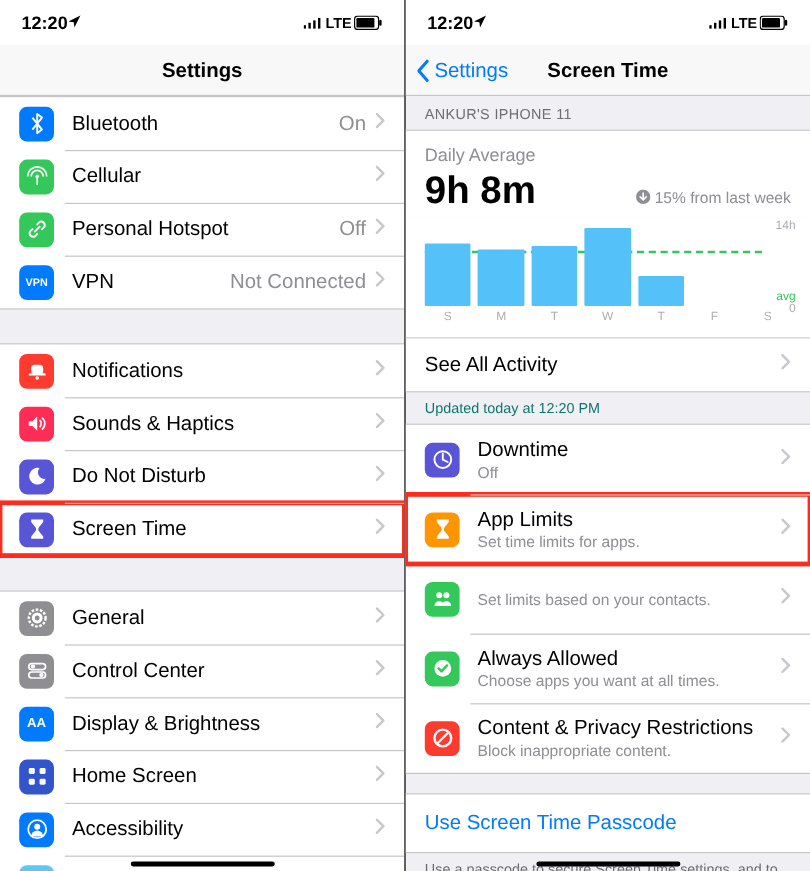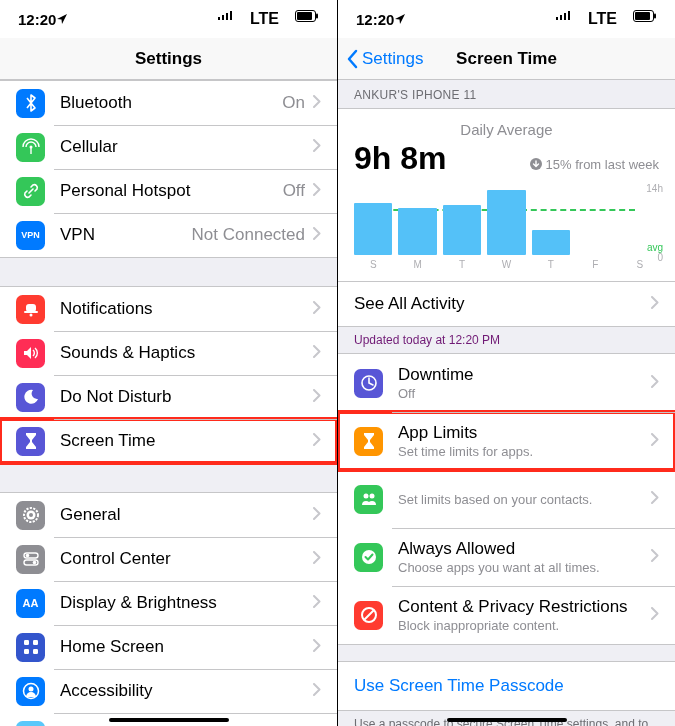--- a/index.html
+++ b/index.html
@@ -1,21 +1,21 @@
 <!DOCTYPE html>
 <html><head>
 <meta charset="utf-8">
 <style>
 * { box-sizing: border-box; margin: 0; padding: 0; }
 body { font-family: -apple-system, "Helvetica Neue", Arial, sans-serif; background: #fff; width: 675px; height: 726px; overflow: hidden; display: flex; }
 .phone { width: 337px; height: 726px; background: #efeff4; position: relative; overflow: hidden; }
 .phone + .phone { border-left: 1px solid #000; width: 338px; }
 
 .status { height: 38px; background: #fff; display: flex; align-items: center; justify-content: space-between; padding: 0 18px; font-size: 15px; font-weight: 600; }
-.status .right { display: flex; align-items: flex-start; gap: 16px; font-size: 16px; }
+.status .right { display: flex; align-items: center; gap: 2px; font-size: 12px; }
 .status svg { display: inline-block; }
 
 .navbar { height: 42px; background: #f8f8f8; display: flex; align-items: center; justify-content: center; position: relative; border-bottom: 0.5px solid #c6c6c8; }
 .navbar .title { font-size: 17px; font-weight: 600; }
 .navbar .back { position: absolute; left: 8px; display: flex; align-items: center; color: #007aff; font-size: 17px; }
 
 .group-header { font-size: 12px; color: #6d6d72; padding: 8px 16px 6px; text-transform: none; }
 .group-header.upper { letter-spacing: 0.3px; }
 
 .cell-group { background: #fff; border-top: 0.5px solid #c6c6c8; border-bottom: 0.5px solid #c6c6c8; }
@@ -27,35 +27,35 @@
 .cell .chev { color: #c7c7cc; }
 .cell.subtitle { min-height: 58px; padding-top: 6px; padding-bottom: 6px; }
 .cell.subtitle .txt { display: flex; flex-direction: column; flex: 1; }
 .cell.subtitle .sub { font-size: 13px; color: #8e8e93; margin-top: 1px; }
 
 .highlight { outline: 4px solid #ff2b1c; outline-offset: -2px; position: relative; z-index: 2; }
 
 .spacer { height: 28px; }
 .spacer.sm { height: 16px; }
 
-.daily { background: #fff; padding: 12px 16px 4px; border-top: 0.5px solid #c6c6c8; text-align: center; }
+.daily { background: #fff; padding: 12px 16px 4px; border-top: 0.5px solid #c6c6c8; }
 .daily .lbl { font-size: 15px; color: #8e8e93; }
 .daily .val { font-size: 32px; font-weight: 700; margin-top: 2px; display:flex; align-items:baseline; justify-content:space-between;}
 .daily .trend { font-size: 13px; color: #8e8e93; font-weight:400;}
 .chart { background: #fff; padding: 4px 16px 6px; height: 100px; position: relative; }
 .bars { display: flex; align-items: flex-end; height: 70px; gap: 6px; position: relative; }
 .bars .bar { flex: 1; background: #54c1f8; border-radius: 1px; }
 .axis { display: flex; gap: 6px; margin-top: 4px; }
 .axis span { flex: 1; text-align: center; font-size: 10px; color: #aeaeb2; }
 .avgline { position: absolute; left: 16px; right: 40px; border-top: 2px dashed #34c759; }
 .chart .ylbl { position: absolute; right: 12px; font-size: 10px; color: #aeaeb2; }
 
 .footer-note { font-size: 12px; color: #6d6d72; padding: 6px 16px 10px; line-height: 1.3; }
 .link-cell { background:#fff; padding: 14px 16px; font-size:17px; color:#007aff; border-top:0.5px solid #c6c6c8; border-bottom:0.5px solid #c6c6c8;}
-.updated { font-size:12px; color:#701a75; padding:6px 16px;}
+.updated { font-size:12px; color:#0f766e; padding:6px 16px;}
 .homebar { position:absolute; bottom:4px; left:50%; transform:translateX(-50%); width:120px; height:4px; background:#000; border-radius:3px;}
 </style>
 </head>
 <body>
 
 <div class="phone">
   <div class="status">
     <span>12:20</span>
     <span><svg width="12" height="12" viewBox="0 0 12 12">
           <path d="M1 6 L11 1 L6 11 L5.5 6.5 Z" fill="#000"></path>

